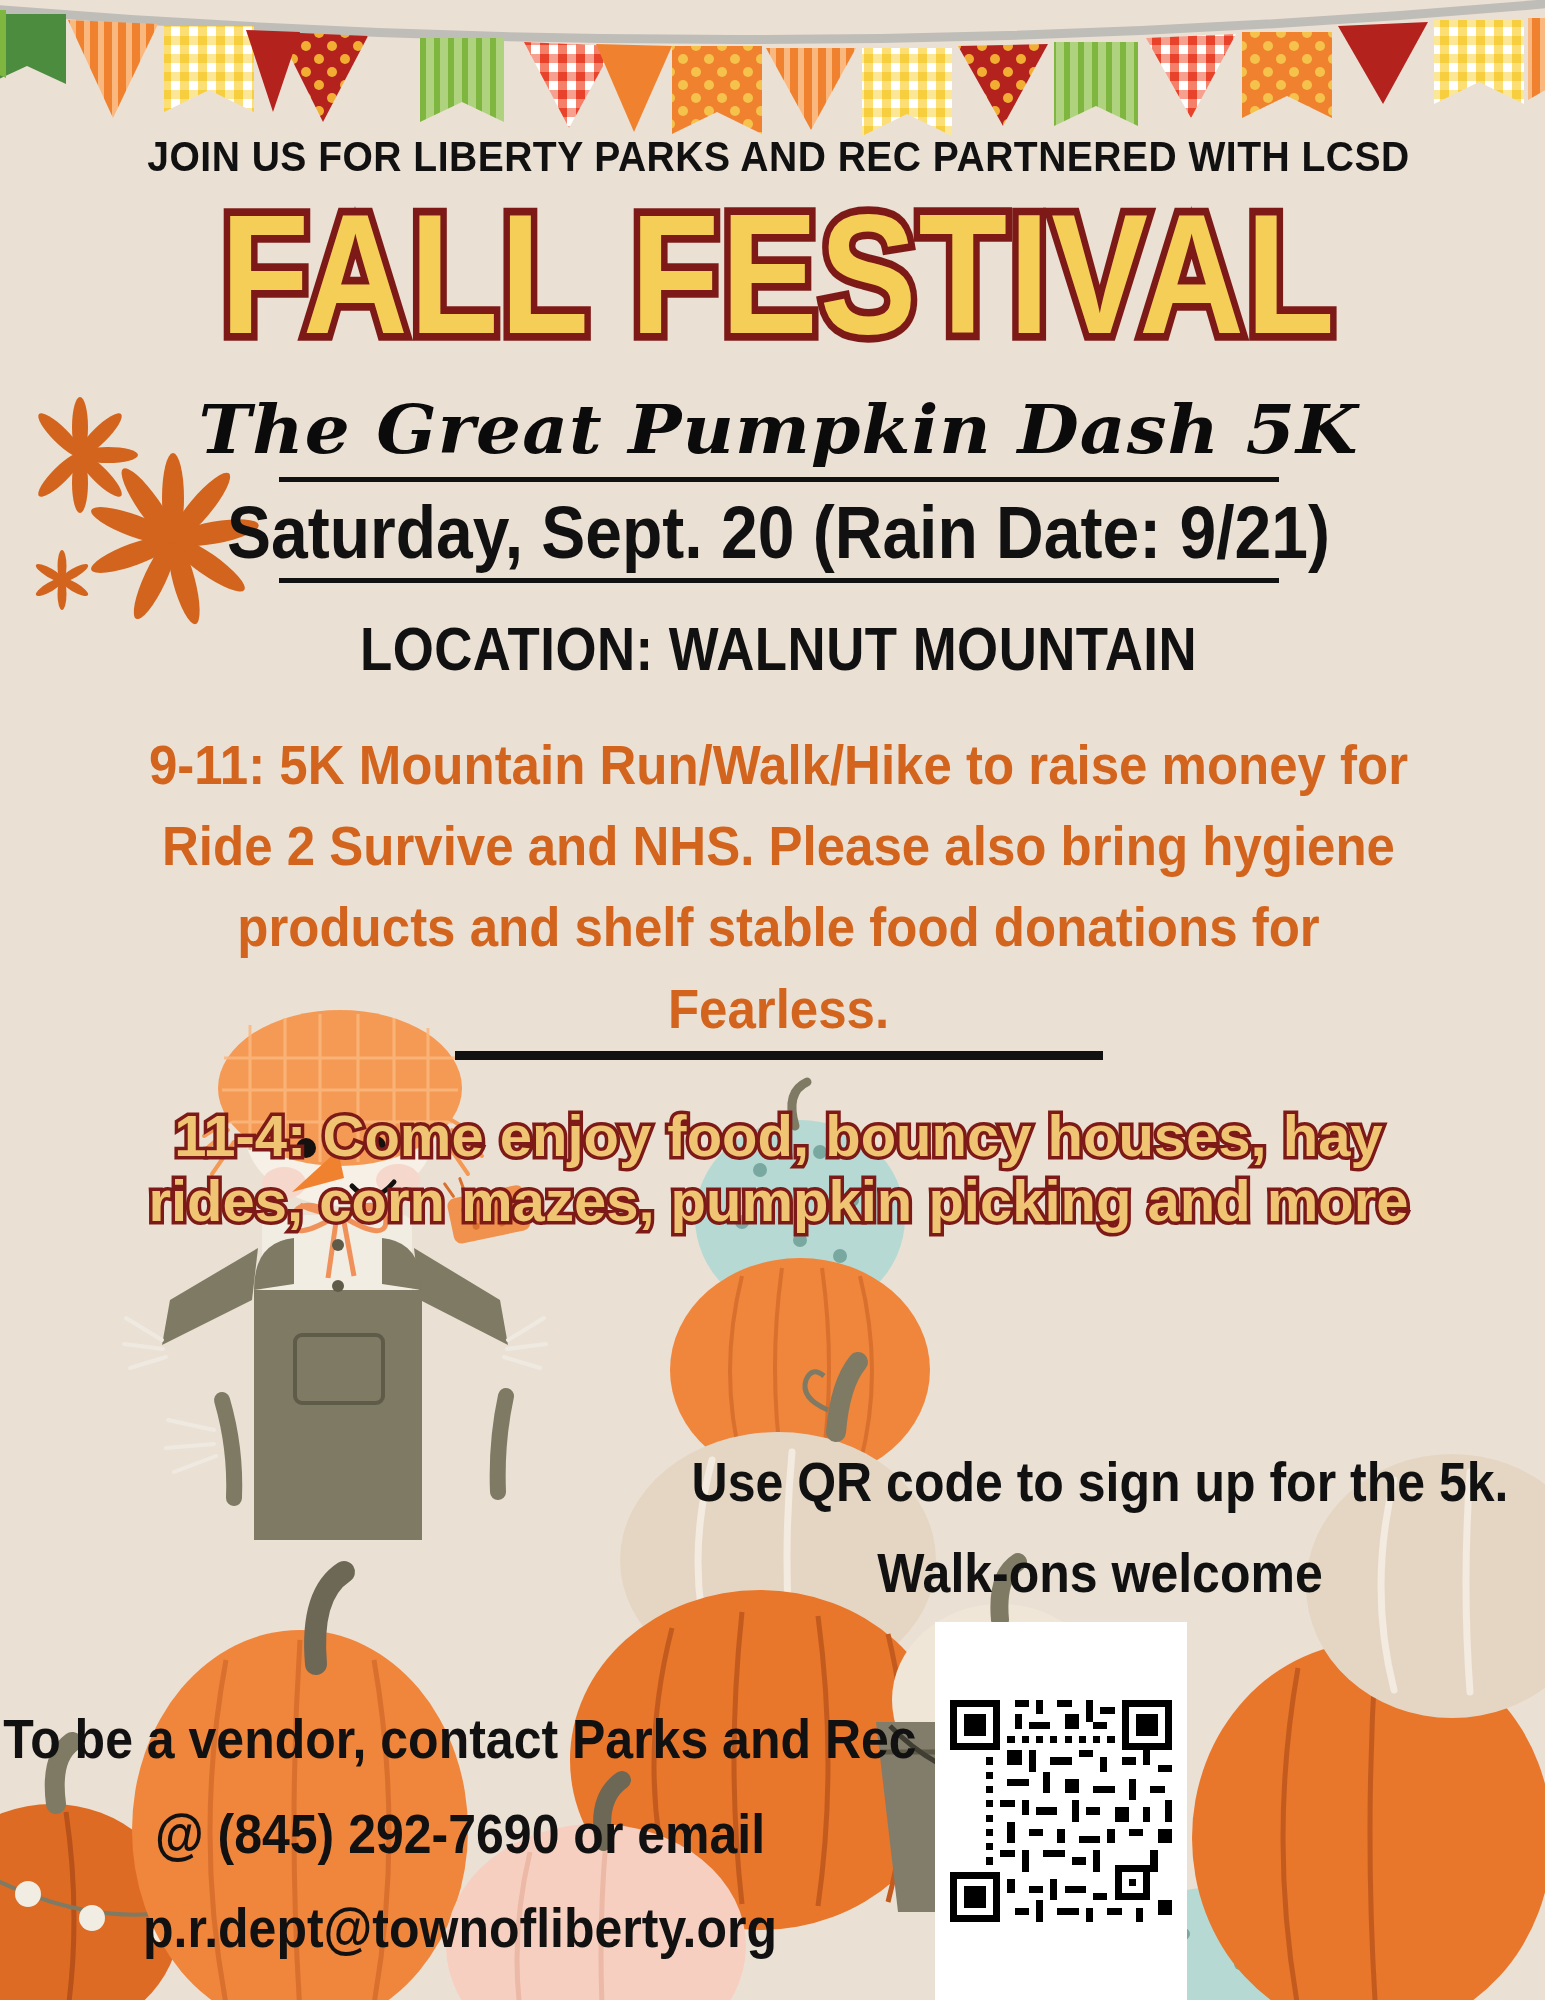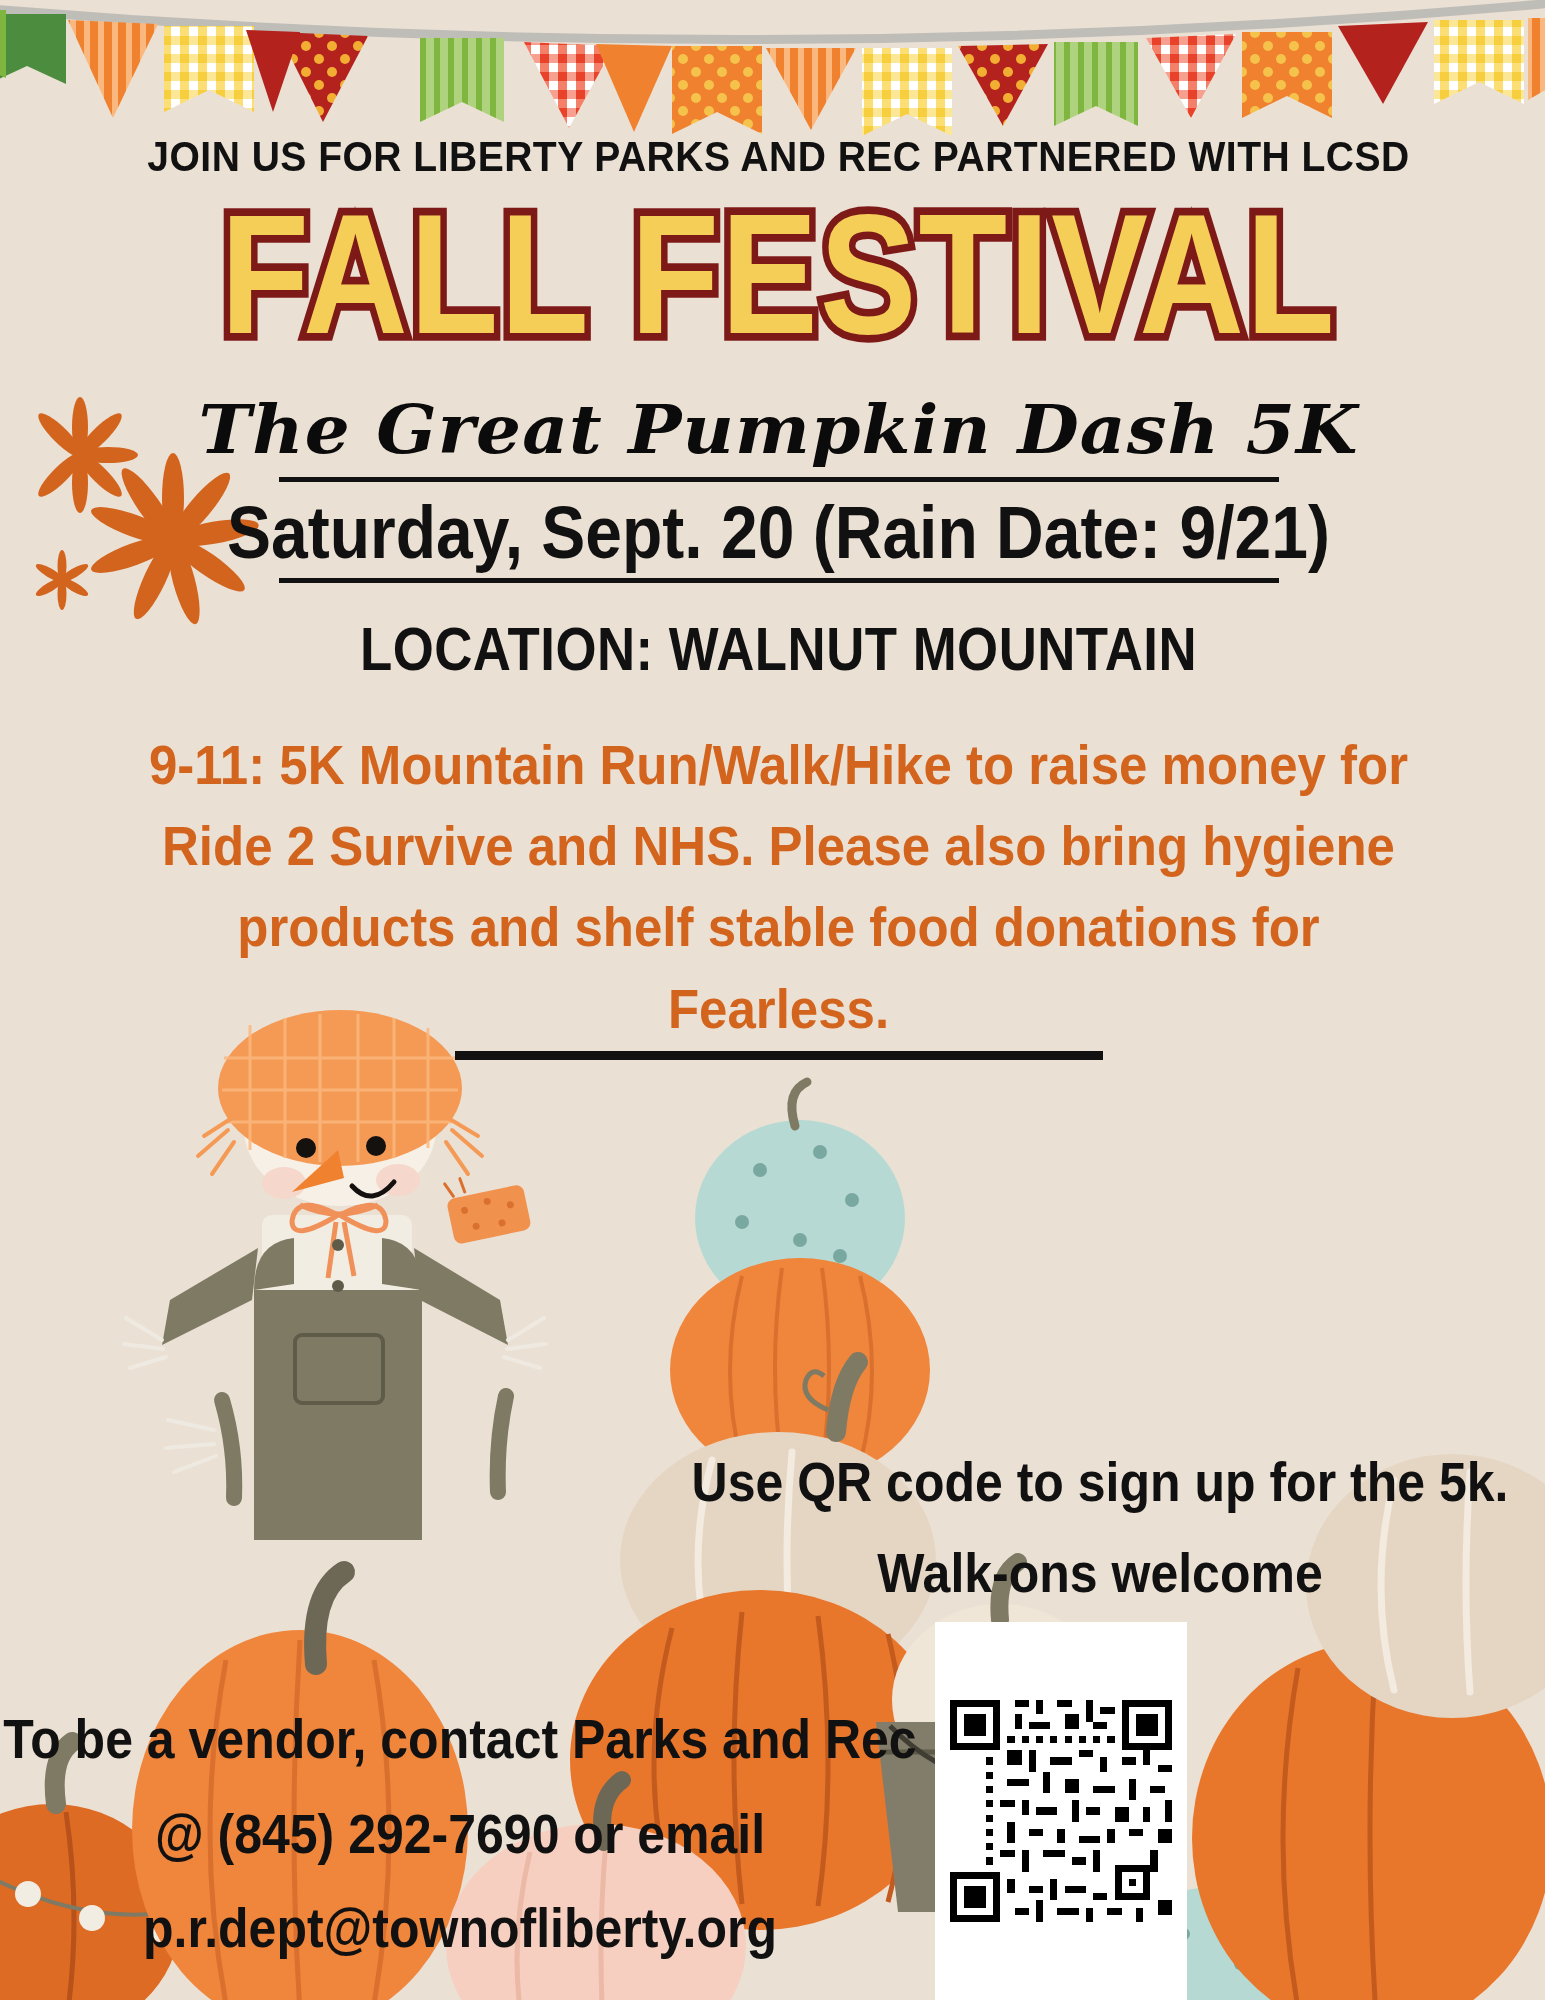--- a/index.html
+++ b/index.html
@@ -499,20 +499,21 @@
     <div class="dateline">Saturday, Sept. 20 (Rain Date: 9/21)</div>
 
     <div class="rule"></div>
 
     <div class="locline">LOCATION: WALNUT MOUNTAIN</div>
 
     <div class="orangepara">9-11: 5K Mountain Run/Walk/Hike to raise money for Ride 2 Survive and NHS. Please also bring hygiene products and shelf stable food donations for Fearless.</div>
 
     <div class="rule thick"></div>
 
+    <div class="outlinepara">11-4: Come enjoy food, bouncy houses, hay rides, corn mazes, pumpkin picking and more</div>
   </div>
 
   <div class="qrtext">Use QR code to sign up for the 5k. Walk-ons welcome</div>
 
   <div class="vendortext">To be a vendor, contact Parks and Rec @ (845) 292-7690 or email p.r.dept@townofliberty.org</div>
 
   <div class="qrbox">
     <svg viewBox="0 0 33 33" width="236" height="236" shape-rendering="crispEdges">
       <rect width="33" height="33" fill="#fff"></rect>
       <g fill="#000">

